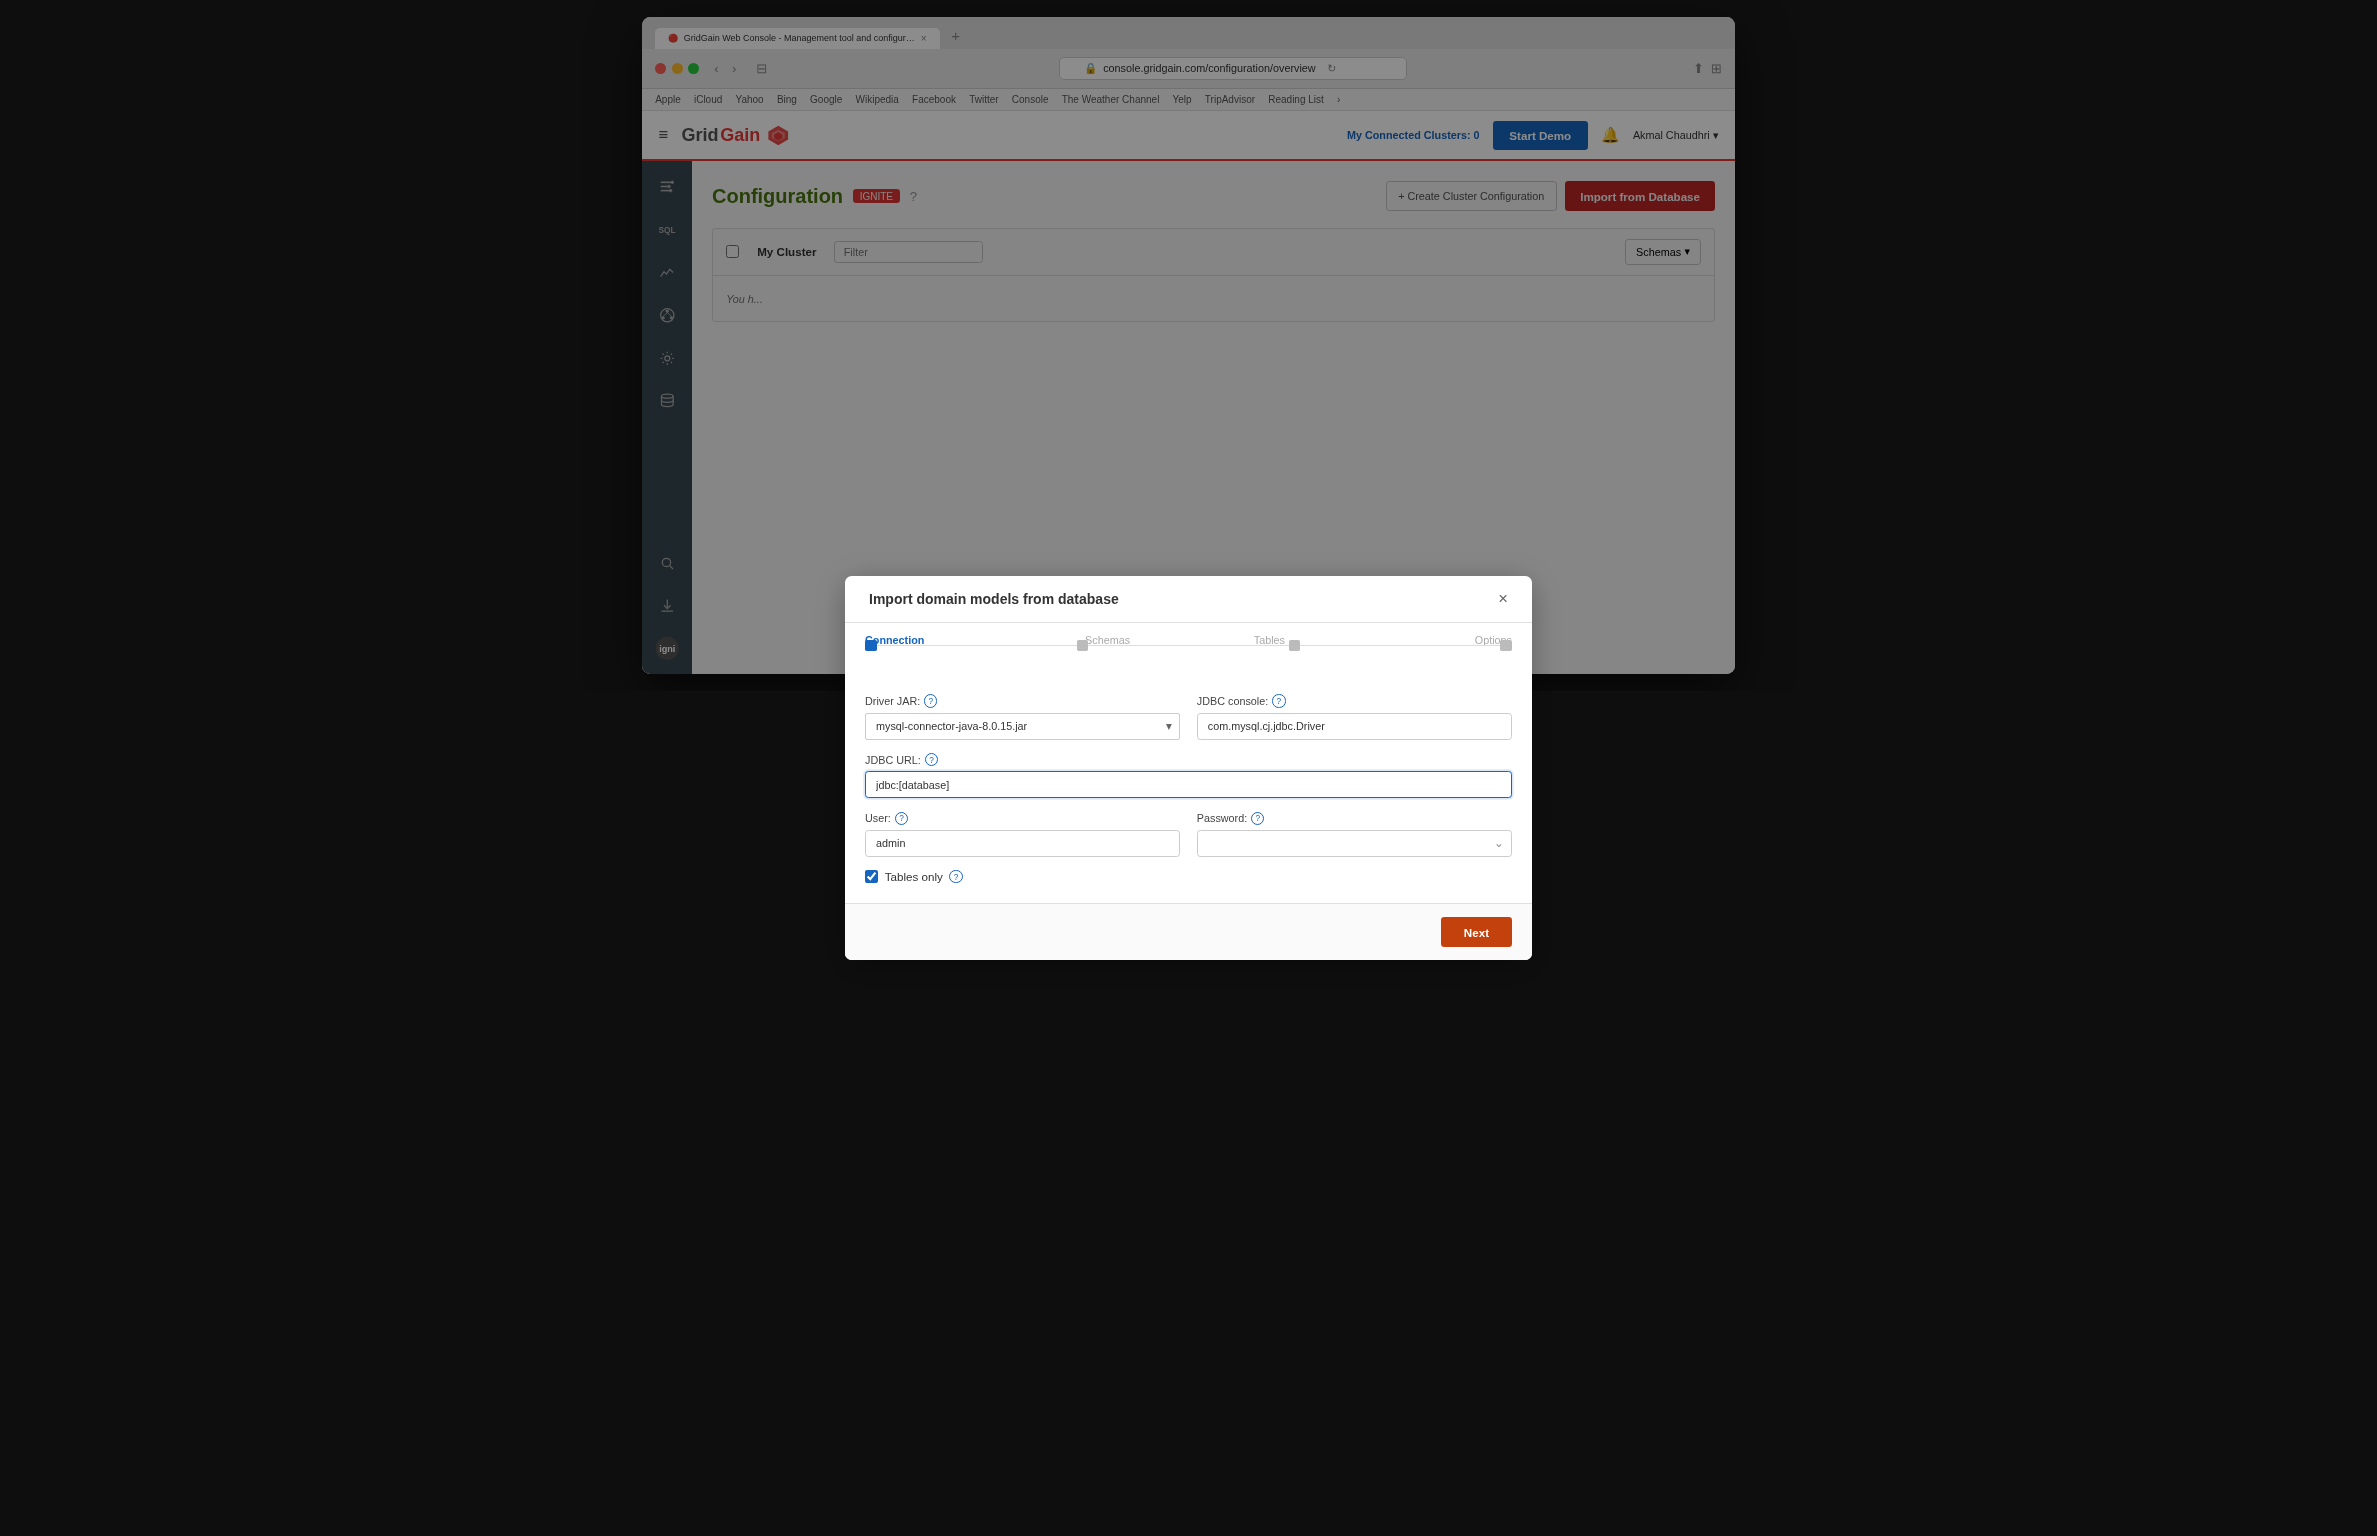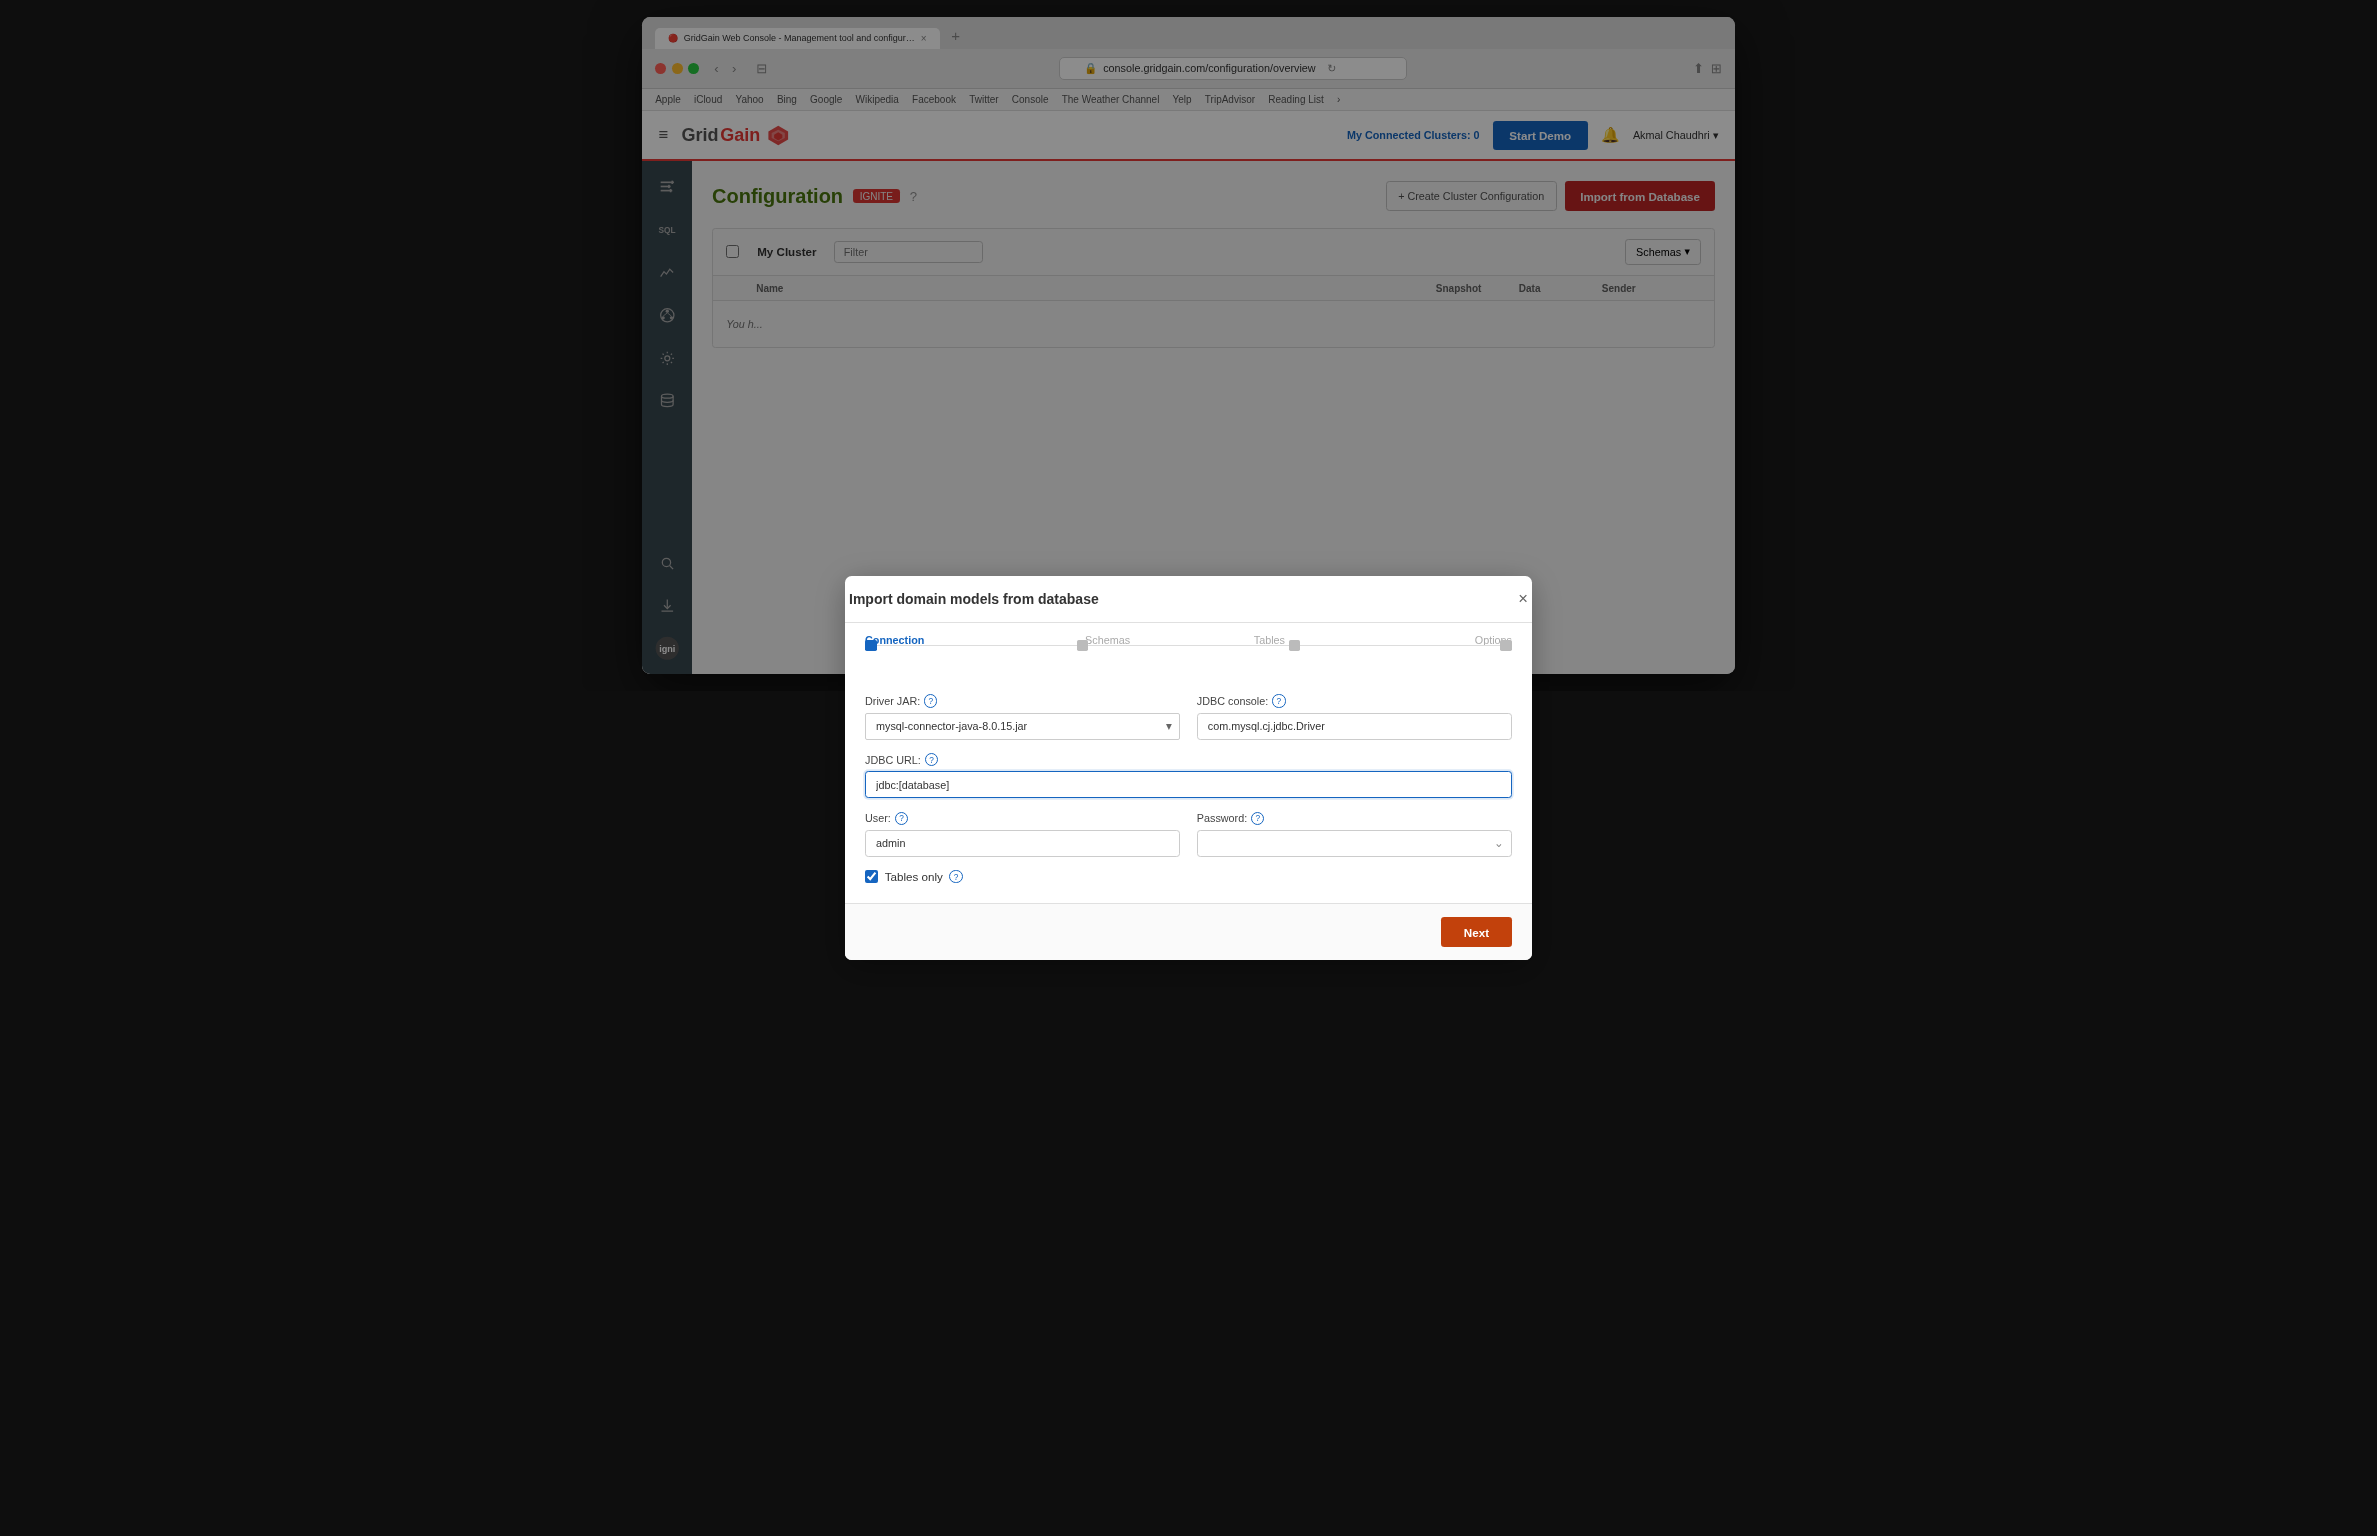--- a/index.html
+++ b/index.html
@@ -366,21 +366,21 @@
     .modal {
       background: white;
       border-radius: 6.6px;
       width: 687px;
       max-width: 95vw;
       box-shadow: 0 6.6px 33px rgba(0,0,0,0.3);
       overflow: hidden;
     }
 
     .modal-header {
-      padding: 15px 4px;
+      padding: 15px 24px;
       display: flex;
       align-items: center;
       justify-content: space-between;
       border-bottom: 0.8px solid #e0e0e0;
     }
 
     .modal-title {
       font-size: 14px;
       font-weight: 600;
       color: #333;
@@ -704,27 +704,20 @@
             <input type="checkbox" style="">
             <span class="cluster-label">My Cluster</span>
             <input class="filter-input" type="text" placeholder="Filter" style="">
             <div class="card-toolbar-right">
               <button class="actions-btn">
                 <span>Schemas</span>
                 <span>▾</span>
               </button>
             </div>
           </div>
-          <div class="table-header">
-            <div></div>
-            <div>Name</div>
-            <div>Snapshot</div>
-            <div>Data</div>
-            <div>Sender</div>
-          </div>
           <div class="empty-msg">You h...</div>
         </div>
       </div>
     </div>
   </div>
 </div>
 
 <div class="modal-overlay">
   <div class="modal">
 

